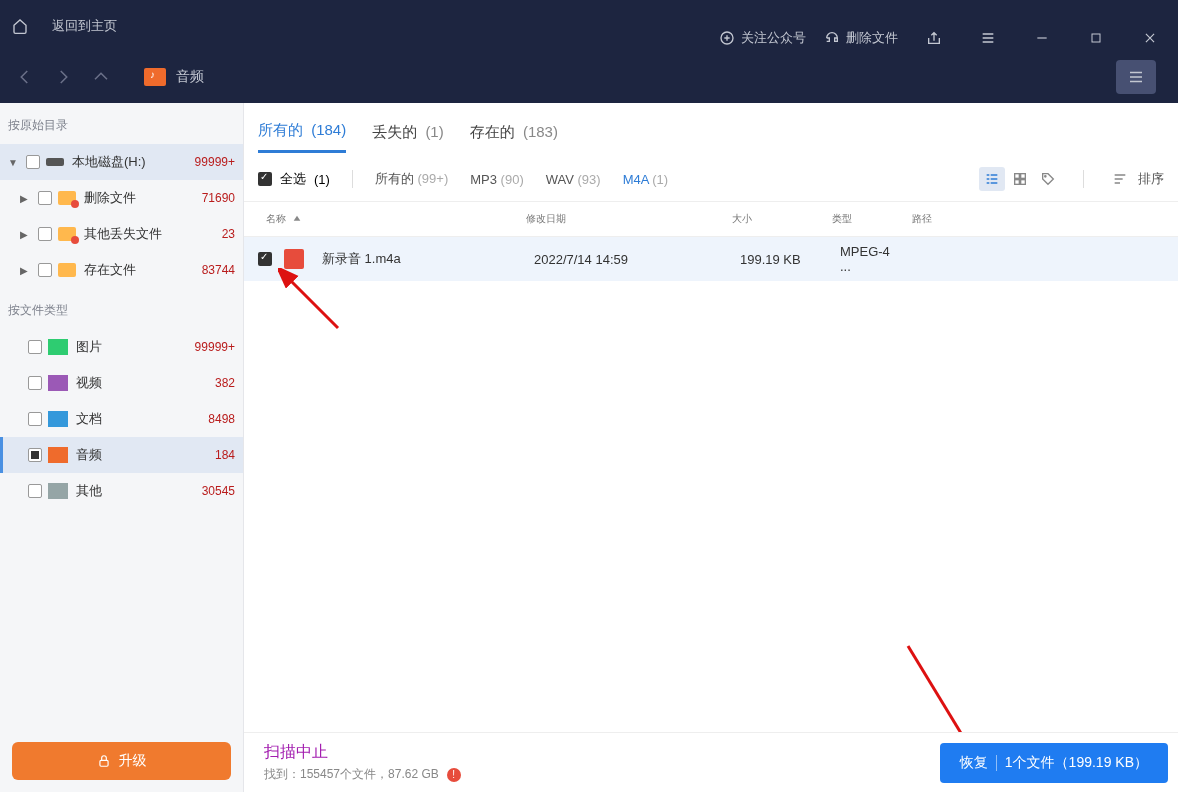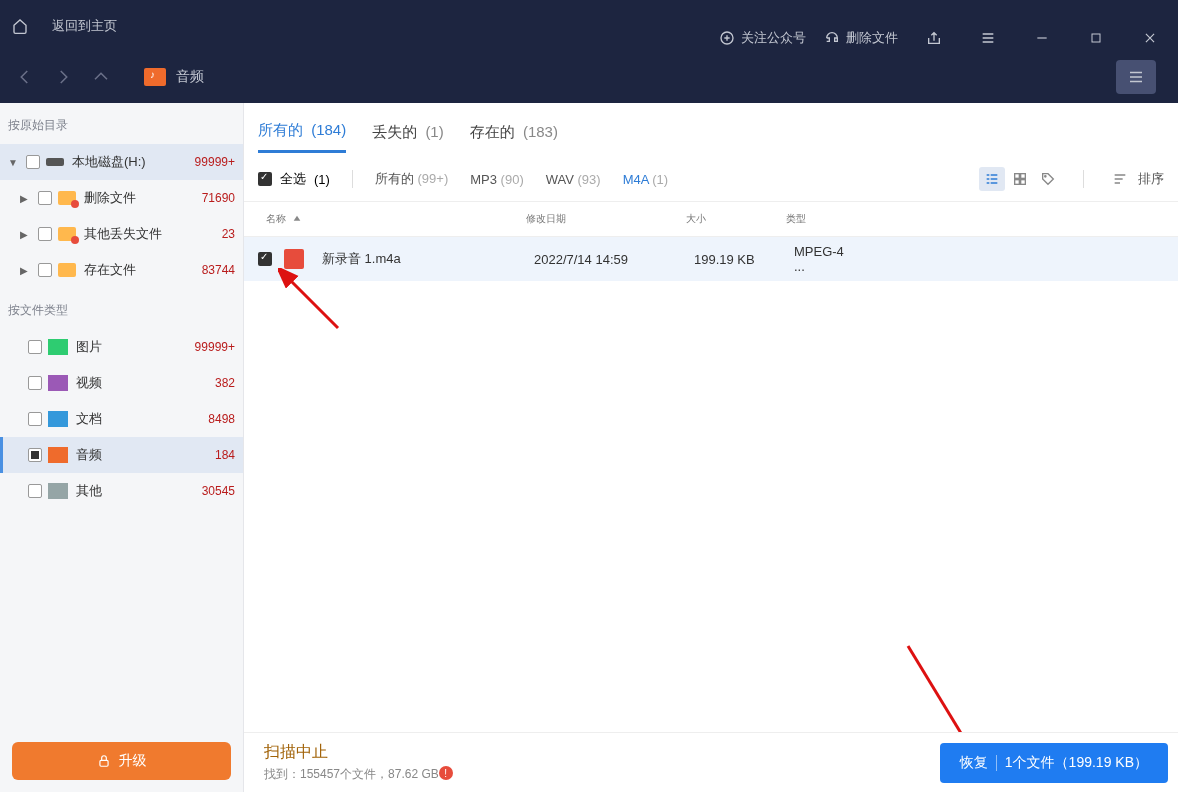--- a/index.html
+++ b/index.html
@@ -75,38 +75,38 @@
 .filters .spacer { flex: 1; }
 .filters .view-icons { display: flex; gap: 2px; }
 .filters .view-icons .vi { width: 26px; height: 24px; display: flex; align-items: center; justify-content: center; cursor: pointer; border-radius: 3px; }
 .filters .view-icons .vi.active { background: #e1e8f3; }
 .filters .sort { display: flex; align-items: center; gap: 10px; color: #555; cursor: pointer; margin-left: 6px; }
 
 .table-head { display: flex; align-items: center; height: 36px; border-top: 1px solid #eee; border-bottom: 1px solid #eee; font-size: 10px; color: #777; padding-left: 14px; }
 .table-head .col { padding: 0 8px; }
 .col.name { flex: 0 0 260px; display: flex; align-items: center; gap: 6px; }
 .col.date { flex: 0 0 160px; }
-.col.size { flex: 0 0 100px; }
+.col.size { flex: 0 0 100px; margin-left: 46px; }
 .col.type { flex: 0 0 80px; }
 .col.path { flex: 1; }
 
 .row { display: flex; align-items: center; height: 44px; background: #eef4fc; font-size: 13px; color: #333; padding-left: 14px; }
 .row .chk { width: 14px; height: 14px; background: #333; border-radius: 2px; position: relative; margin-right: 12px; }
 .row .chk::after { content: '✓'; color: #fff; font-size: 10px; position: absolute; left: 2px; top: -1px; }
 .row .fico { width: 20px; height: 20px; background: #e74c3c; border-radius: 2px; margin-right: 10px; }
 .row .col { padding: 0 8px; }
 
 
 .arrow1 { position: absolute; left: 278px; top: 268px; pointer-events: none; }
 .arrow2 { position: absolute; left: 900px; top: 638px; pointer-events: none; }
 
 
 .footer { position: absolute; left: 244px; right: 0; bottom: 0; height: 60px; background: #fff; display: flex; align-items: center; padding: 0 10px 0 20px; border-top: 1px solid #eee; }
-.footer .status .t1 { font-size: 16px; color: #a16207; }
-.footer .status .t2 { font-size: 12px; color: #888; display: flex; margin-top: 3px; }
+.footer .status .t1 { font-size: 16px; color: #a21caf; }
+.footer .status .t2 { font-size: 12px; color: #888; display: flex; align-items: center; gap: 8px; margin-top: 3px; }
 .footer .warn { width: 14px; height: 14px; background: #e74c3c; border-radius: 50%; color: #fff; font-size: 10px; display: flex; align-items: center; justify-content: center; }
 .footer .spacer { flex: 1; }
 .footer .recover { height: 40px; padding: 0 20px; background: #1f7cf1; color: #fff; border-radius: 4px; display: flex; align-items: center; gap: 8px; font-size: 14px; cursor: pointer; }
 .footer .recover .bar { width: 1px; height: 16px; background: rgba(255,255,255,0.5); }
 </style>
 </head>
 <body>
 
 <div class="titlebar">
   <div class="left">
@@ -340,20 +340,21 @@
     <div class="table-head">
       <div class="col name">
         <span>名称</span>
         <svg width="10" height="10" viewBox="0 0 24 24" fill="#888">
             <path d="M12 4l8 12H4z"></path>
           </svg>
       </div>
       <div class="col date">修改日期</div>
       <div class="col size">大小</div>
       <div class="col type">类型</div>
+      <div class="col path">路径</div>
     </div>
 
     <div class="row">
       <span class="chk"></span>
       <span class="fico"></span>
       <div class="col name" style="flex:0 0 212px">新录音 1.m4a</div>
       <div class="col date">2022/7/14 14:59</div>
       <div class="col size">199.19 KB</div>
       <div class="col type">MPEG-4 ...</div>
     </div>

